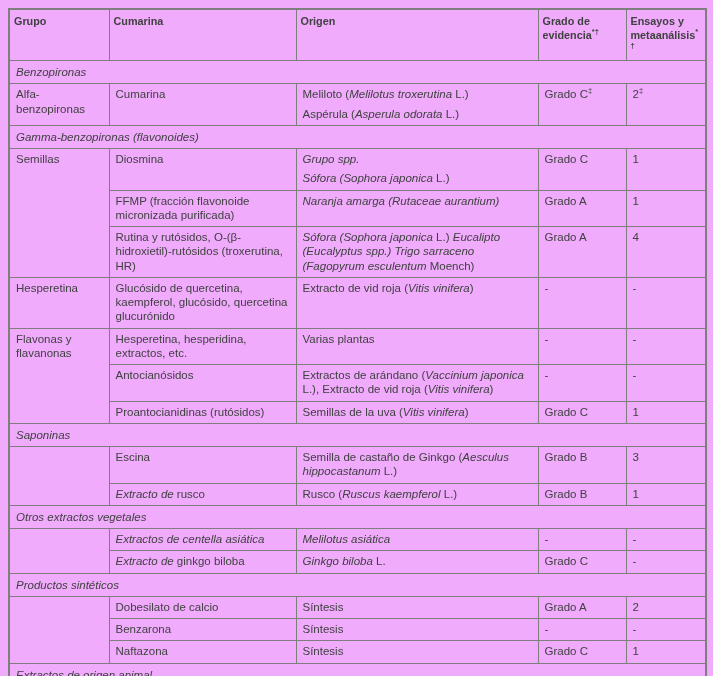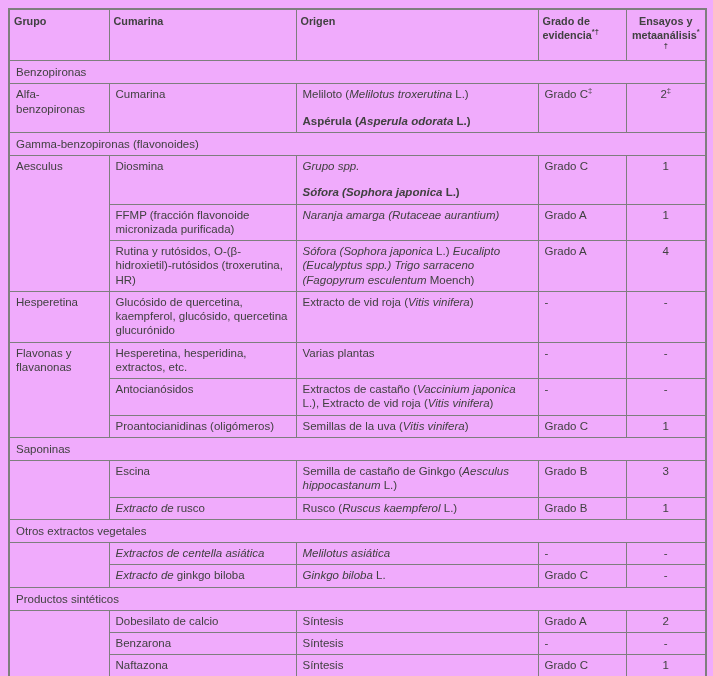--- a/index.html
+++ b/index.html
@@ -34,25 +34,26 @@
     color: #414141;
     overflow: hidden;
     word-wrap: break-word;
   }
   th {
     font-weight: bold;
     font-size: 10.8px;
     line-height: 1.3;
     padding: 4px 4px;
   }
-  td.c4, th.c4 { text-align: center; }
+  td.c4, th.c4 { }
   tr.section td {
     padding: 4px 6px;
-  }
-  .para + .para { margin-top: 12px; font-weight: bold; }
+    font-style: italic;
+  }
+  .para + .para { margin-top: 5px; }
   sup {
     font-size: 7.5px;
     line-height: 0;
     vertical-align: super;
   }
   i { font-style: italic; }
 </style>
 </head>
 <body>
 
@@ -94,21 +95,21 @@
           </td>
           <td class="c4">
             <div class="para"><span>2</span><sup>‡</sup></div>
           </td>
         </tr>
         <tr class="section">
           <td colspan="5"><span>Gamma-benzopironas (flavonoides)</span></td>
         </tr>
         <tr>
           <td class="c0" rowspan="3">
-            <div class="para"><span>Aesculus</span></div>
+            <div class="para"><span>Semillas</span></div>
           </td>
           <td class="c1">
             <div class="para"><span>Diosmina</span></div>
           </td>
           <td class="c2">
             <div class="para"><i>Grupo spp.</i></div>
             <div class="para"><i>Sófora (Sophora japonica</i><span> L.)</span></div>
           </td>
           <td class="c3">
             <div class="para"><span>Grado C</span></div>
@@ -177,32 +178,32 @@
           </td>
           <td class="c4">
             <div class="para"><span>-</span></div>
           </td>
         </tr>
         <tr>
           <td class="c1">
             <div class="para"><span>Antocianósidos</span></div>
           </td>
           <td class="c2">
-            <div class="para"><span>Extractos de castaño (</span><i>Vaccinium japonica</i><span> L.), Extracto de vid roja (</span><i>Vitis vinifera</i><span>)</span></div>
-          </td>
-          <td class="c3">
-            <div class="para"><span>-</span></div>
-          </td>
-          <td class="c4">
-            <div class="para"><span>-</span></div>
-          </td>
-        </tr>
-        <tr>
-          <td class="c1">
-            <div class="para"><span>Proantocianidinas (oligómeros)</span></div>
+            <div class="para"><span>Extractos de arándano (</span><i>Vaccinium japonica</i><span> L.), Extracto de vid roja (</span><i>Vitis vinifera</i><span>)</span></div>
+          </td>
+          <td class="c3">
+            <div class="para"><span>-</span></div>
+          </td>
+          <td class="c4">
+            <div class="para"><span>-</span></div>
+          </td>
+        </tr>
+        <tr>
+          <td class="c1">
+            <div class="para"><span>Proantocianidinas (rutósidos)</span></div>
           </td>
           <td class="c2">
             <div class="para"><span>Semillas de la uva (</span><i>Vitis vinifera</i><span>)</span></div>
           </td>
           <td class="c3">
             <div class="para"><span>Grado C</span></div>
           </td>
           <td class="c4">
             <div class="para"><span>1</span></div>
           </td>

